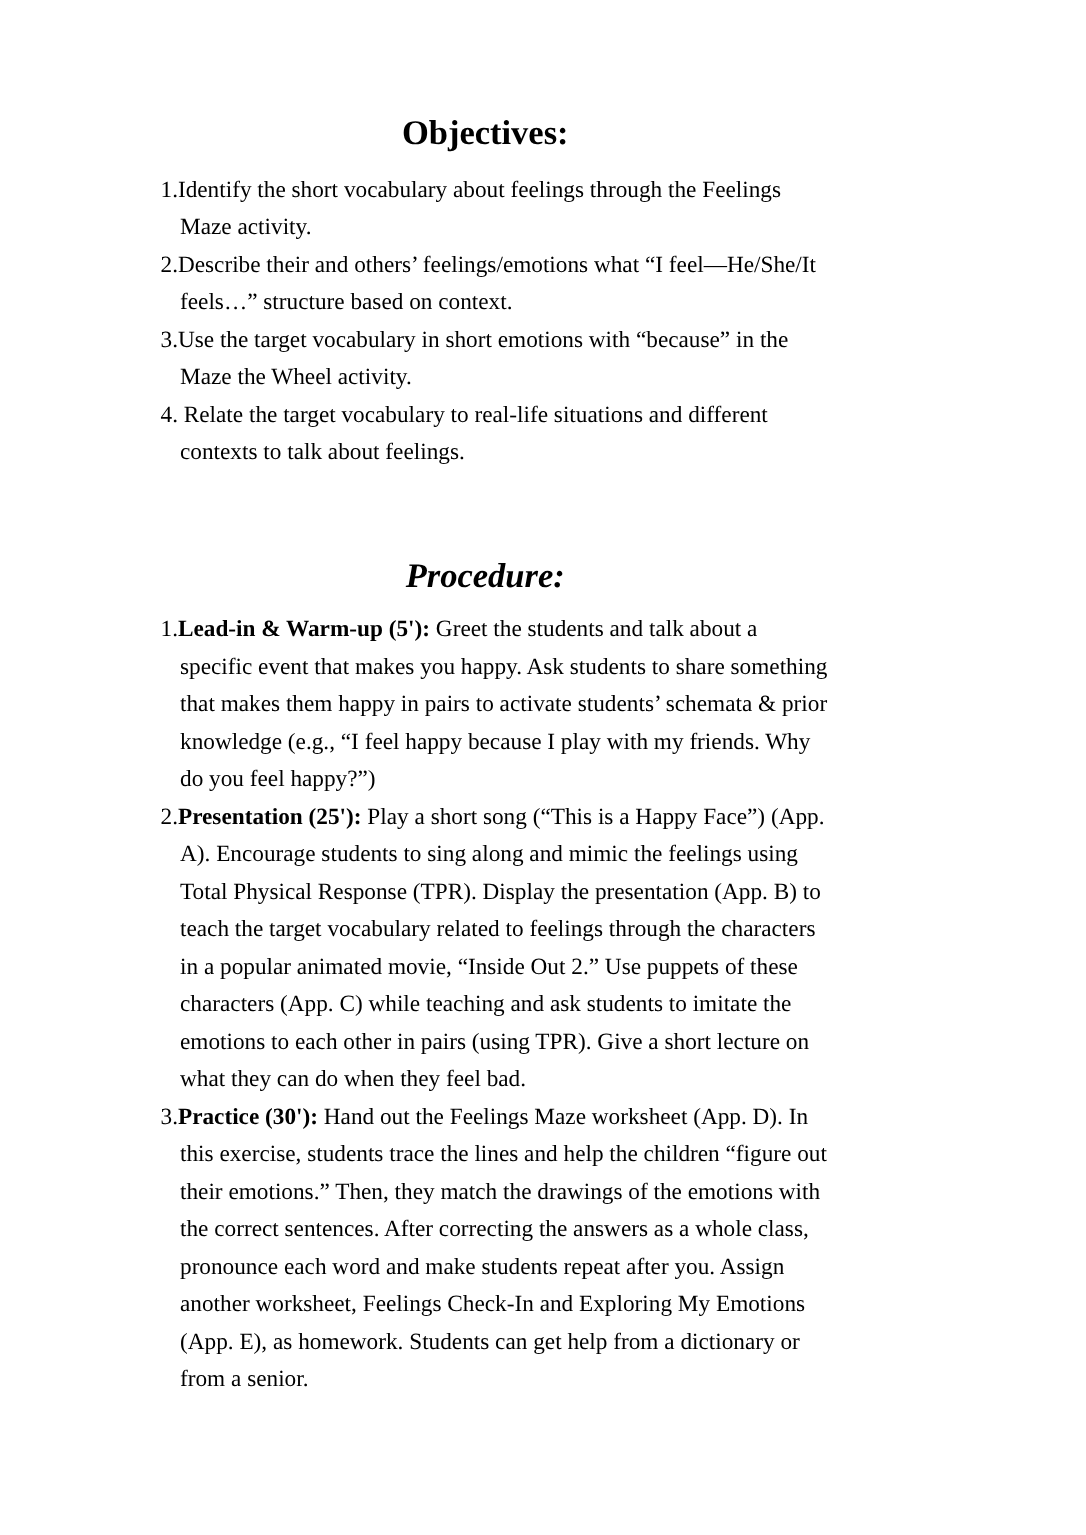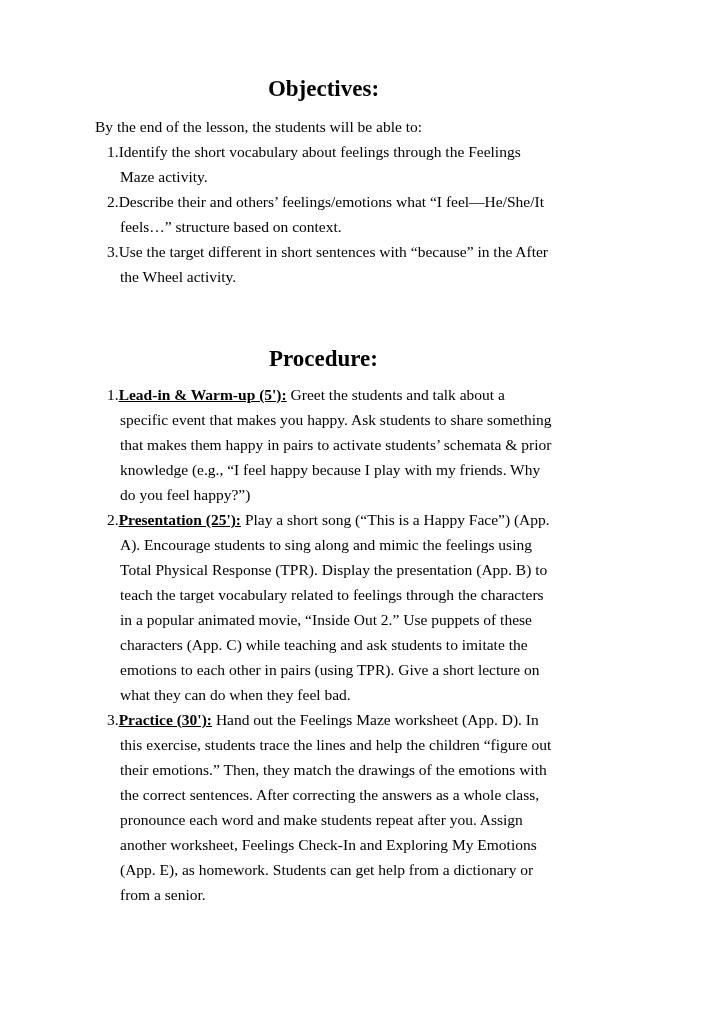--- a/index.html
+++ b/index.html
@@ -16,50 +16,50 @@
     color: #000000;
     overflow: hidden;
   }
   .doc-heading {
     font-size: 23px;
     line-height: 31px;
     font-weight: bold;
     text-align: center;
     margin: 0 0 10px 0;
   }
-  .doc-heading.proc { margin: 54px 0 8px 0; }
+  .doc-heading.proc { margin: 54px 0 8px 0; font-style: italic; }
   .intro { margin: 0; }
   .doc-list { margin: 0; }
   .doc-item {
     padding-left: 25px;
     text-indent: -13px;
   }
-  .doc-item .itext span.bold { font-weight: bold; text-decoration: underline; }
+  .doc-item .itext span.bold { font-weight: bold; }
   .doc-item .itext span.italic { }
   .page-number {
     position: absolute;
     top: 944px;
     left: 650px;
     font-size: 15px;
     line-height: 20px;
   }
 </style>
 </head>
 <body>
 
 <div class="page">
 
   <h1 class="doc-heading">Objectives:</h1>
 
-  <p class="intro">By the end of the lesson, the students will be able to:</p>
 
   <div class="doc-list">
     <div class="doc-item"><span class="marker">1.</span><span class="itext"><span>Identify the short vocabulary about feelings through the </span><span class="italic">Feelings Maze</span><span> activity.</span></span></div>
     <div class="doc-item"><span class="marker">2.</span><span class="itext"><span>Describe their and others’ feelings/emotions what “I feel—He/She/It feels…” structure based on context.</span></span></div>
-    <div class="doc-item"><span class="marker">3.</span><span class="itext"><span>Use the target different in short sentences with “because” in the </span><span class="italic">After the Wheel</span><span> activity.</span></span></div>
+    <div class="doc-item"><span class="marker">3.</span><span class="itext"><span>Use the target vocabulary in short emotions with “because” in the </span><span class="italic">Maze the Wheel</span><span> activity.</span></span></div>
+    <div class="doc-item"><span class="marker">4.</span><span class="itext"><span> Relate the target vocabulary to real-life situations and different contexts to talk about feelings.</span></span></div>
   </div>
 
   <h1 class="doc-heading proc">Procedure:</h1>
 
   <div class="doc-list">
     <div class="doc-item"><span class="marker">1.</span><span class="itext"><span class="bold">Lead-in &amp; Warm-up (5'):</span><span> Greet the students and talk about a specific event that makes you happy. Ask students to share something that makes them happy in pairs to activate students’ schemata &amp; prior knowledge (e.g., “I feel happy because I play with my friends. Why do you feel happy?”)</span></span></div>
     <div class="doc-item"><span class="marker">2.</span><span class="itext"><span class="bold">Presentation (25'):</span><span> Play a short song (“This is a Happy Face”) (App. A). Encourage students to sing along and mimic the feelings using Total Physical Response (TPR). Display the presentation (App. B) to teach the target vocabulary related to feelings through the characters in a popular animated movie, “Inside Out 2.” Use puppets of these characters (App. C) while teaching and ask students to imitate the emotions to each other in pairs (using TPR). Give a short lecture on what they can do when they feel bad.</span></span></div>
     <div class="doc-item"><span class="marker">3.</span><span class="itext"><span class="bold">Practice (30'):</span><span> Hand out the </span><span class="italic">Feelings Maze</span><span> worksheet (App. D). In this exercise, students trace the lines and help the children “figure out their emotions.” Then, they match the drawings of the emotions with the correct sentences. After correcting the answers as a whole class, pronounce each word and make students repeat after you. Assign another worksheet, </span><span class="italic">Feelings Check-In</span><span> and </span><span class="italic">Exploring My Emotions</span><span> (App. E), as homework. Students can get help from a dictionary or from a senior.</span></span></div>
   </div>
 

